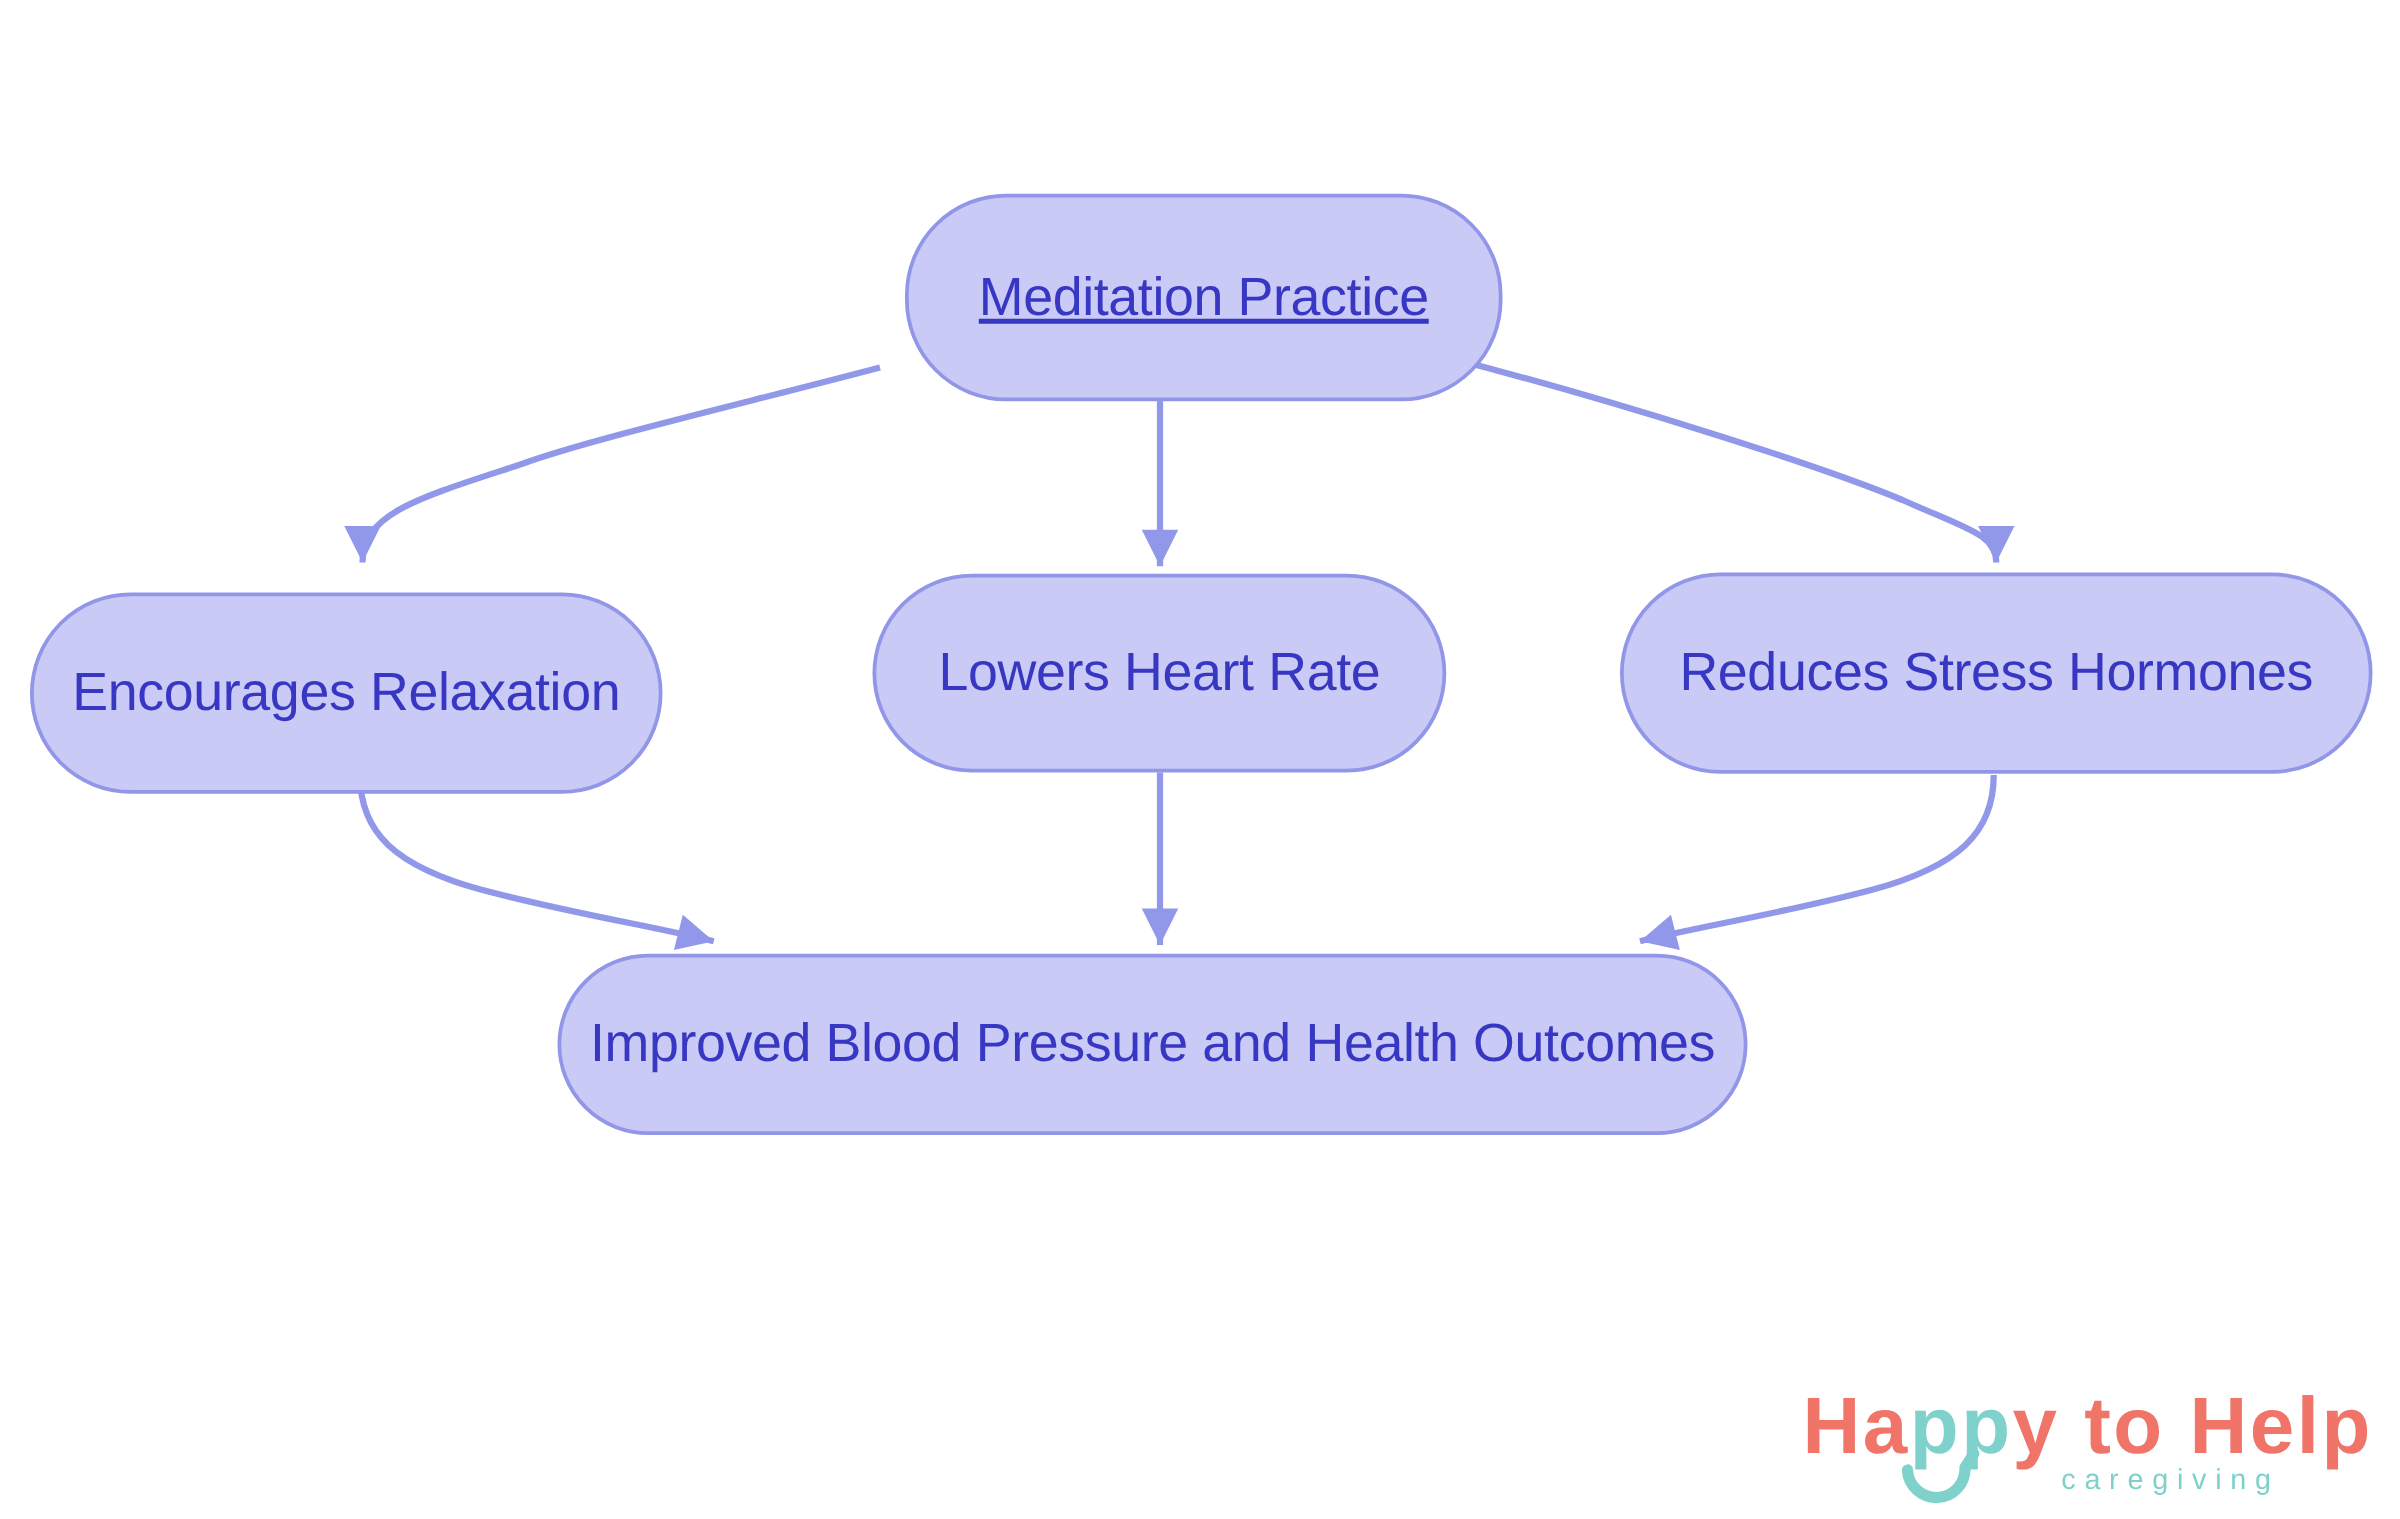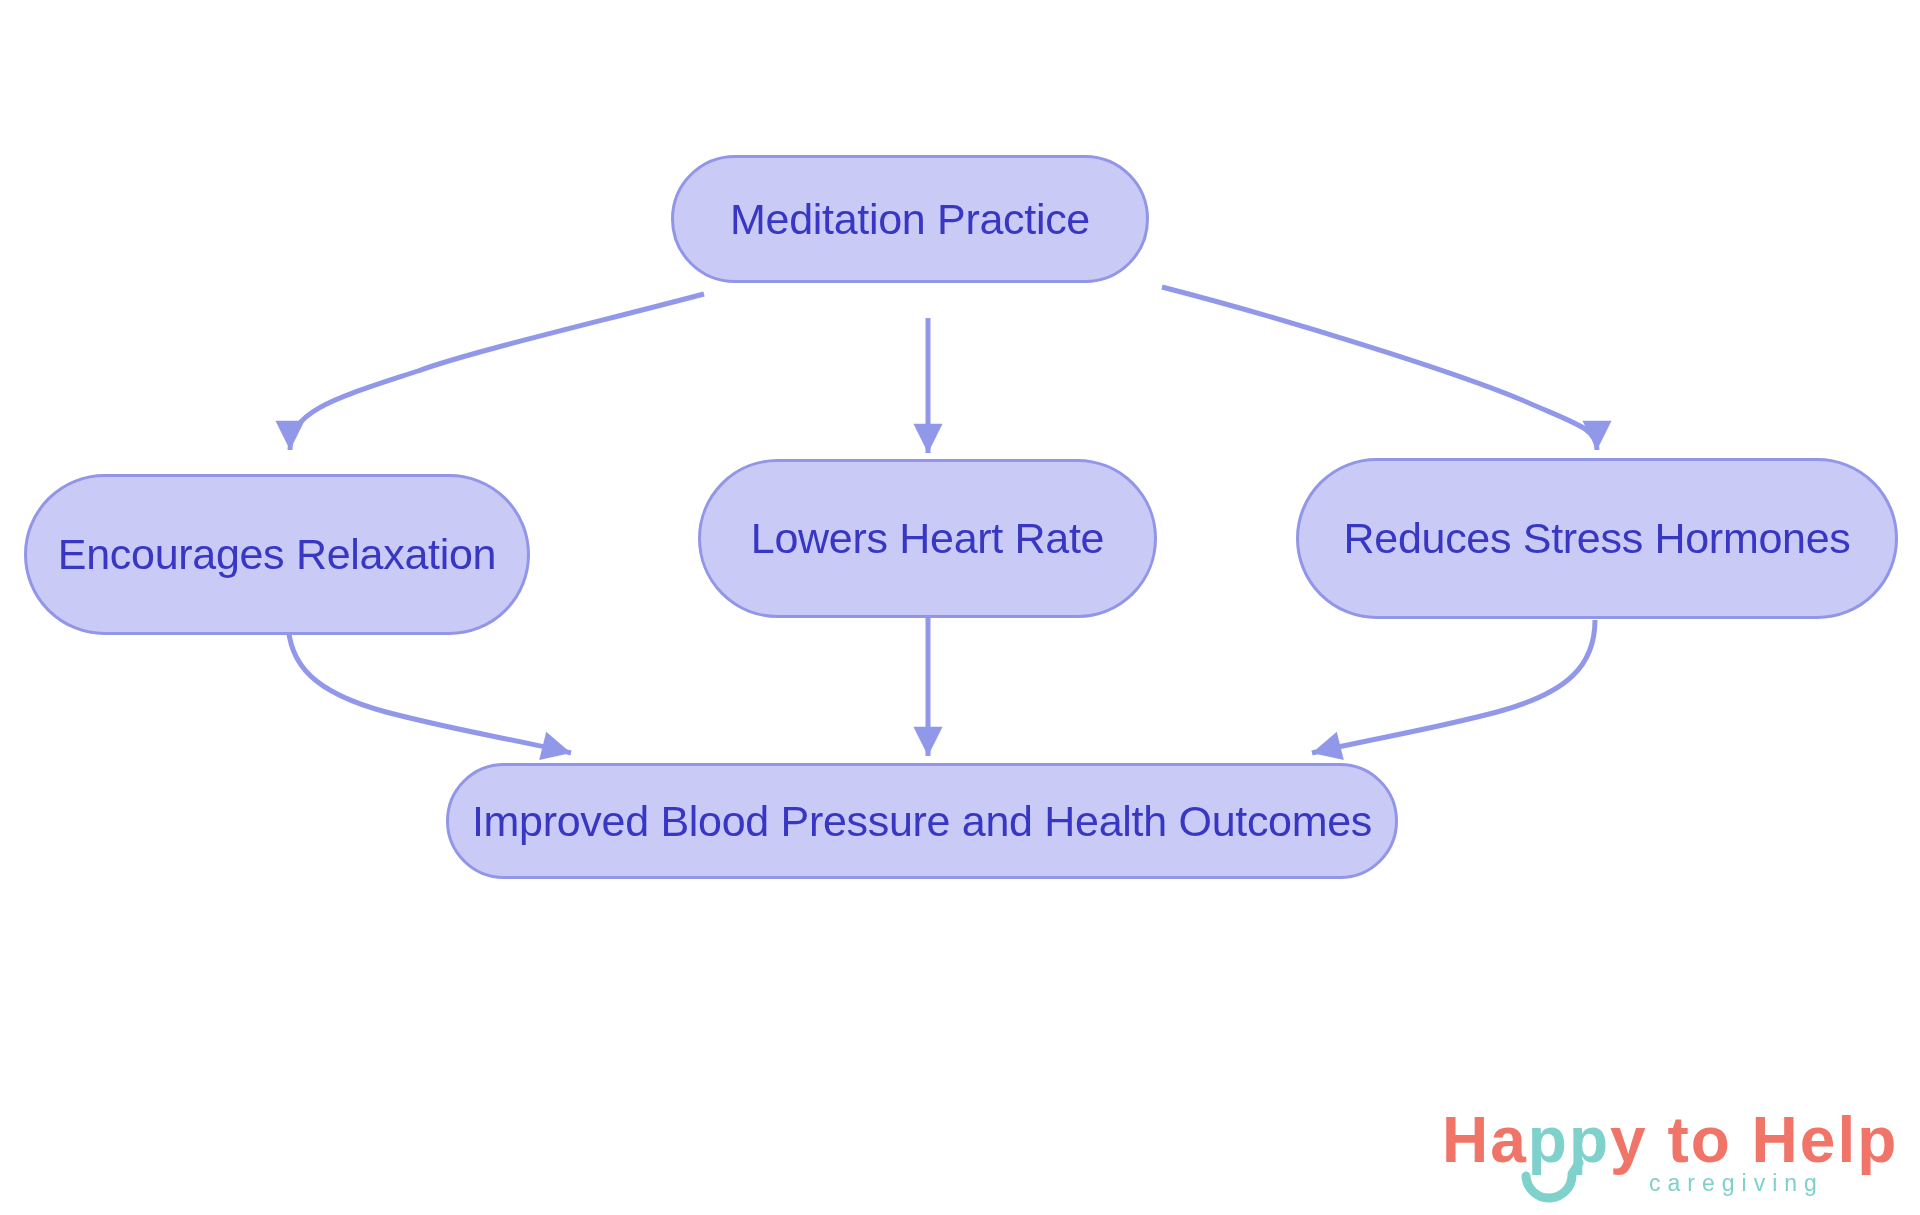--- a/index.html
+++ b/index.html
@@ -12,25 +12,25 @@
   #arrowhead-tri{fill:var(--edge,#9198ea);}
   .node{
     position:absolute;box-sizing:border-box;
     background:var(--node-fill,#c9caf6);
     border:3px solid var(--node-border,#9196e8);
     border-radius:81px;
     display:flex;align-items:center;justify-content:center;
     color:var(--node-text,#3737c4);
     font-size:43px;letter-spacing:-0.3px;text-align:center;
   }
-  .node-meditation{left:671px;top:155px;width:478px;height:128px;}
+  .node-meditation{left:724px;top:155px;width:478px;height:166px;text-decoration:underline;}
   .node-relaxation{left:24px;top:474px;width:506px;height:161px;}
   .node-heart{left:698px;top:459px;width:459px;height:159px;justify-content:center;}
   .node-hormones{left:1296px;top:458px;width:602px;height:161px;}
-  .node-outcomes{left:446px;top:763px;width:952px;height:116px;}
+  .node-outcomes{left:446px;top:763px;width:952px;height:145px;}
   .logo{position:absolute;left:1423px;top:1108px;width:460px;}
   .logo-main{
     font-size:64px;font-weight:bold;letter-spacing:2px;line-height:1;
     white-space:pre;color:var(--coral,#f17468);margin-left:19px;
   }
   .logo-main .teal{color:var(--teal,#7fd2cc);}
   .logo-sub{
     position:absolute;left:226px;top:64px;width:228px;
     font-size:23px;letter-spacing:7px;line-height:1;
     color:var(--subtitle-teal,#7ed0cb);font-weight:normal;

